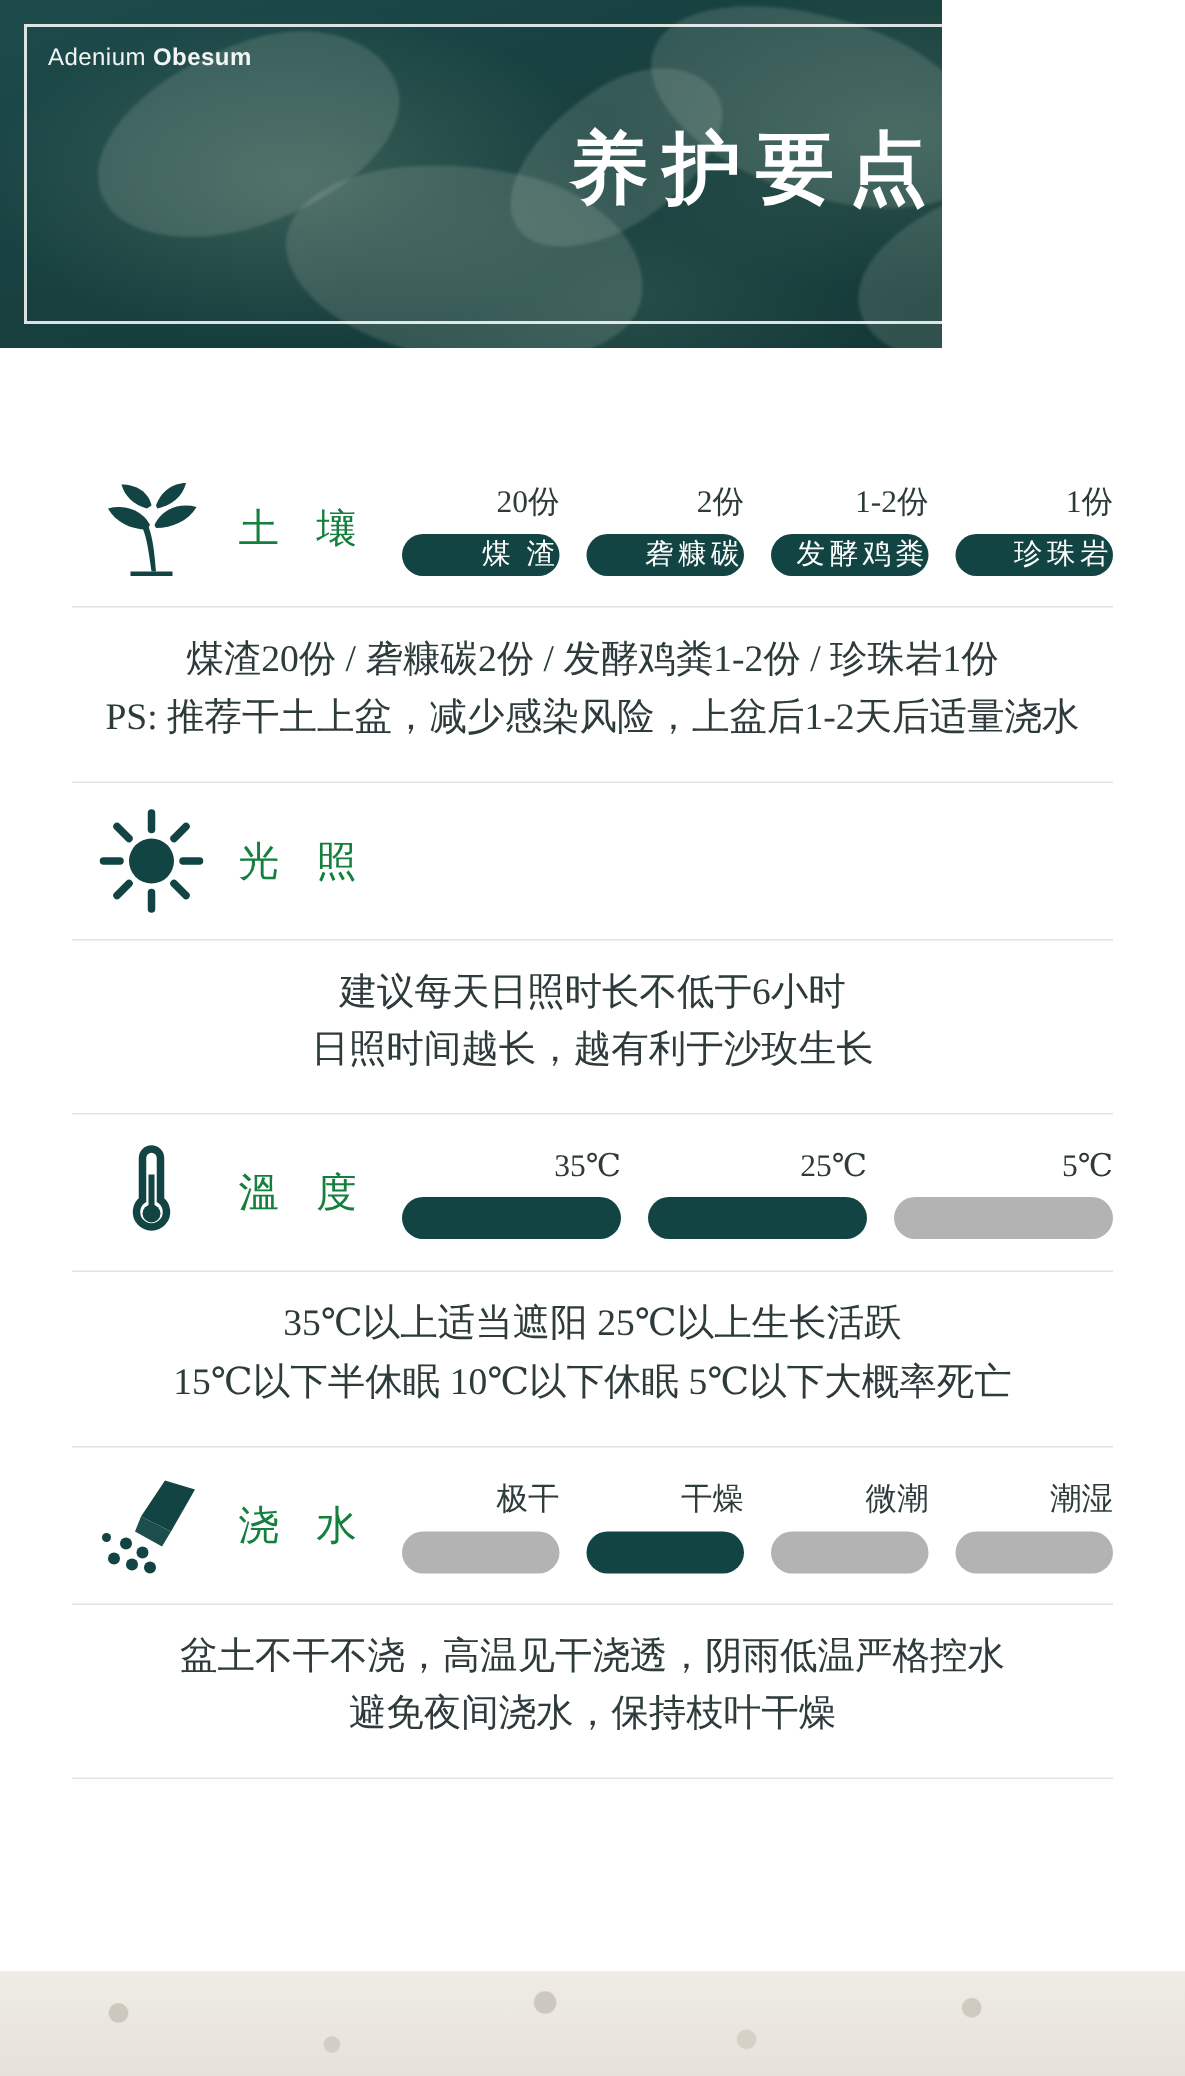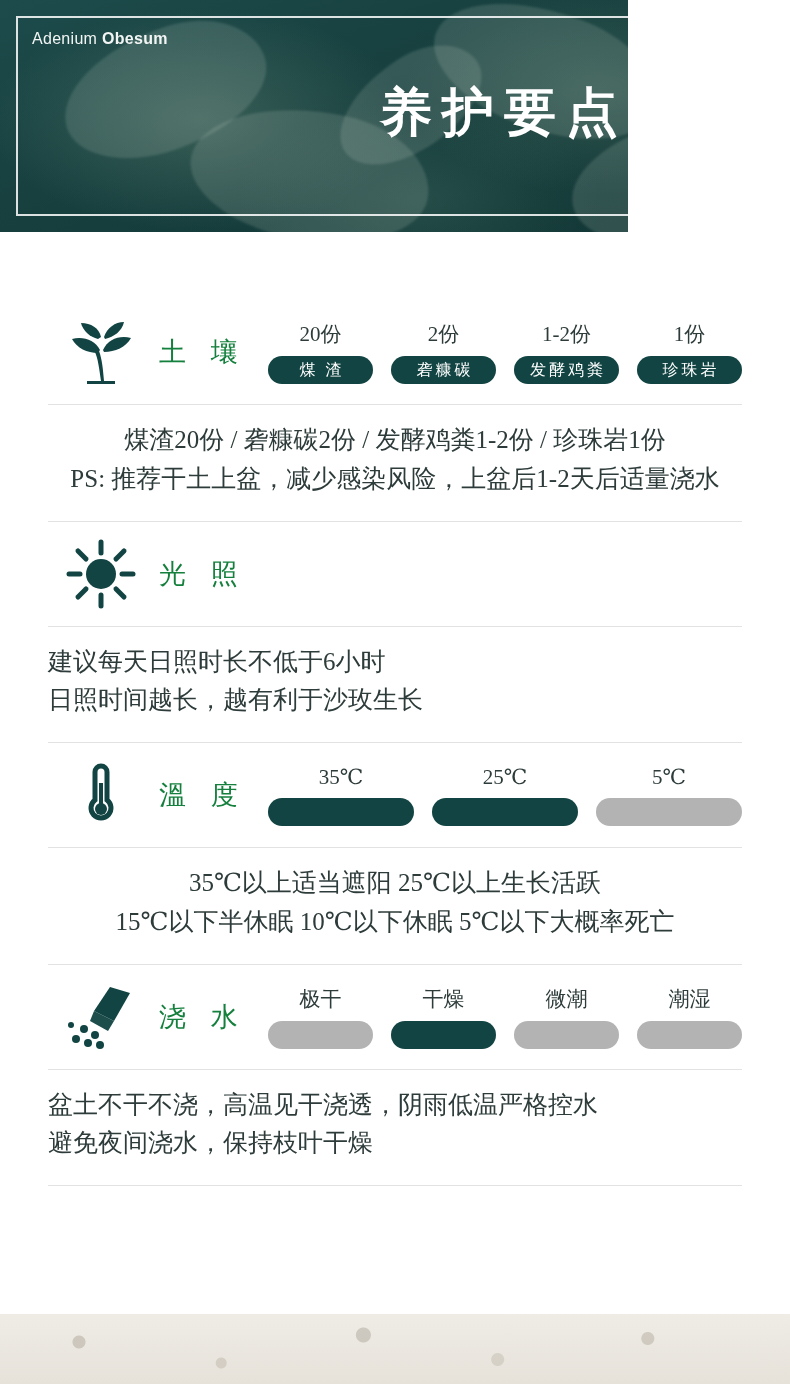--- a/index.html
+++ b/index.html
@@ -90,51 +90,51 @@
     text-indent: 6px;
     white-space: nowrap;
   }
   .bars-cell {
     flex: 1 1 auto;
     display: flex;
     gap: 18px;
   }
   .bar-item {
     flex: 1 1 0;
-    text-align: center;
+    text-align: right;
   }
   .bar-caption {
     font-size: 21px;
     color: #2d3b3a;
     margin-bottom: 8px;
     white-space: nowrap;
   }
   .pill {
     height: 28px;
     border-radius: 14px;
     background: #b3b3b3;
   }
   .pill.on { background: #114442; }
   .pill.text {
     color: #ffffff;
-    font-size: 16px;
+    font-size: 19px;
     line-height: 28px;
     letter-spacing: 3px;
     text-indent: 3px;
   }
 
   .note {
     padding: 16px 0 22px 0;
     font-size: 25px;
     line-height: 1.55;
     color: #2d3b3a;
   }
   .note .line { white-space: nowrap; }
   .note.center { text-align: center; }
-  .note.right { text-align: left; }
+  .note.right { text-align: center; }
 
   hr.sep {
     border: none;
     border-top: 1px solid #e2e2e2;
     margin: 0;
   }
 
   
   .footer-tex {
     position: absolute;

